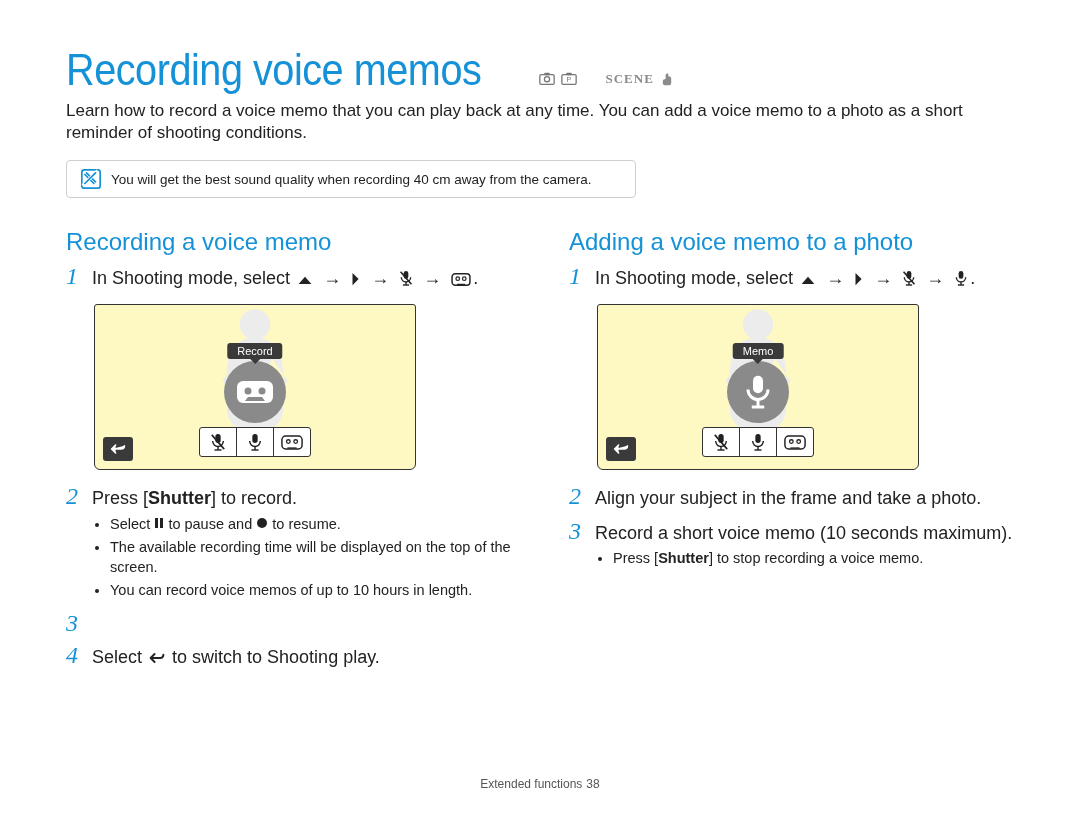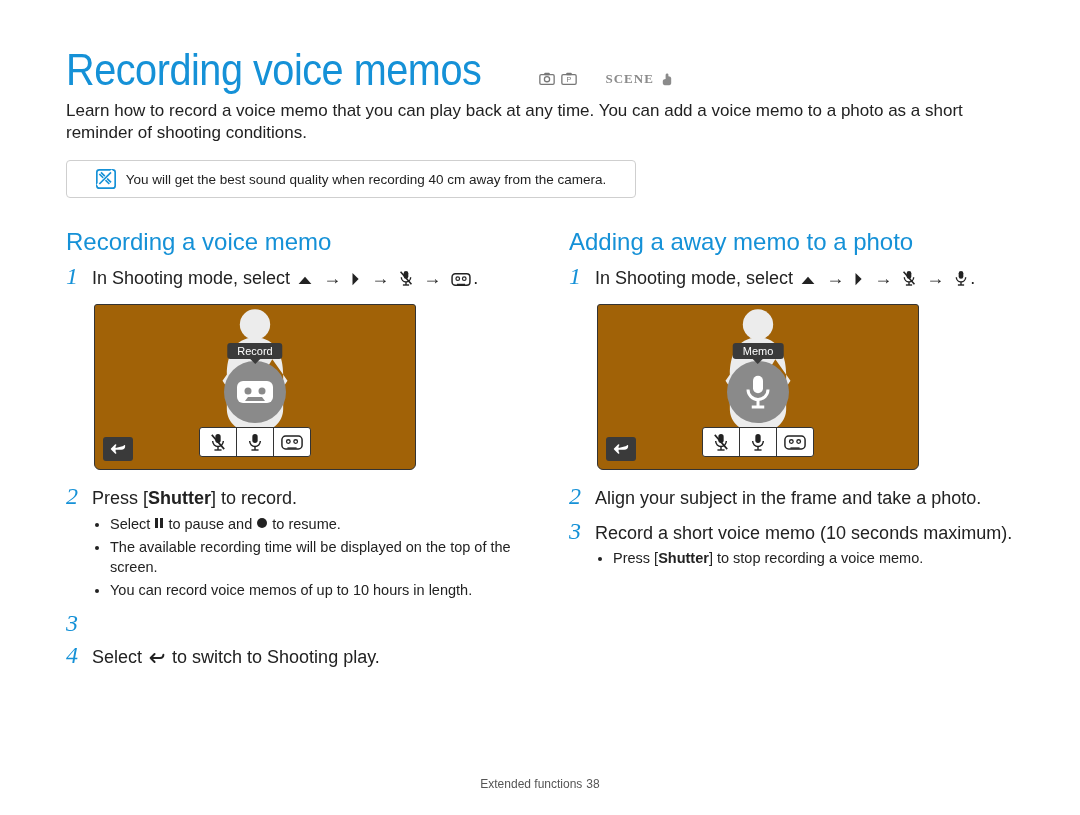--- a/index.html
+++ b/index.html
@@ -42,21 +42,20 @@
   .note {
     display: flex;
     align-items: center;
     gap: 10px;
     border: 1px solid #cfcfcf;
     border-radius: 4px;
     padding: 8px 14px;
     width: 540px;
     background: #fff;
     font-size: 13.5px;
-    justify-content: center;
   }
   .note-icon {
     flex: none;
   }
   .cols {
     display: flex;
     gap: 58px;
     margin-top: 18px;
   }
   .col { flex: 1 1 0; }
@@ -94,21 +93,21 @@
   }
   ul.bullets li { margin-bottom: 4px; }
   .b { font-weight: bold; }
   .screenshot {
     width: 320px;
     height: 164px;
     border: 1px solid #333;
     border-radius: 3px 3px 6px 6px;
     position: relative;
     margin: 14px 0 14px 28px;
-    background: #a16207;
+    background: #fef9c3;
   }
   .silhouette {
     position: absolute;
     left: 50%;
     top: 0;
     transform: translateX(-50%);
     color: #e8e8e8;
     font-size: 100px;
     line-height: 100px;
   }
@@ -334,21 +333,21 @@
           <span>Select </span>
           <svg class="icon-inline" width="16" height="14" viewBox="0 0 20 16">
               <path d="M7 3 L2 8 L7 13 M2 8 L14 8 C17 8 18 6 18 4" fill="none" stroke="#222" stroke-width="2.4" stroke-linecap="round" stroke-linejoin="round"></path>
             </svg>
           <span> to switch to Shooting play.</span>
         </span>
       </div>
     </div>
 
     <div class="col">
-      <h2 class="subheading">Adding a away memo to a photo</h2>
+      <h2 class="subheading">Adding a voice memo to a photo</h2>
 
       <div class="step-row">
         <span class="step-num">1</span>
         <span class="step-text">
           <span>In Shooting mode, select </span>
           <svg class="icon-inline" width="16" height="12" viewBox="0 0 20 14">
               <path d="M2 12 L10 3 L18 12 Z" fill="#222"></path>
             </svg>
           <span class="arrow-sep">→</span>
           <svg class="icon-inline" width="10" height="14" viewBox="0 0 10 16">

